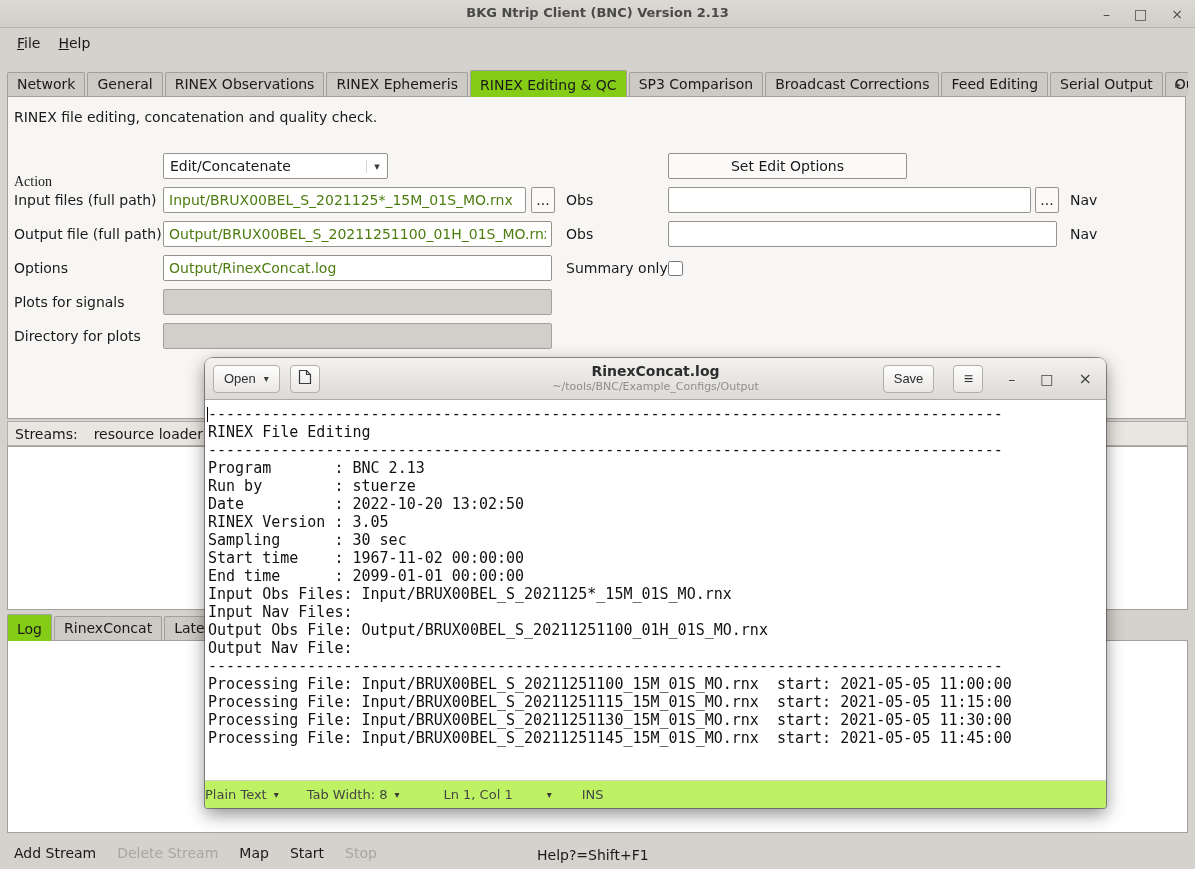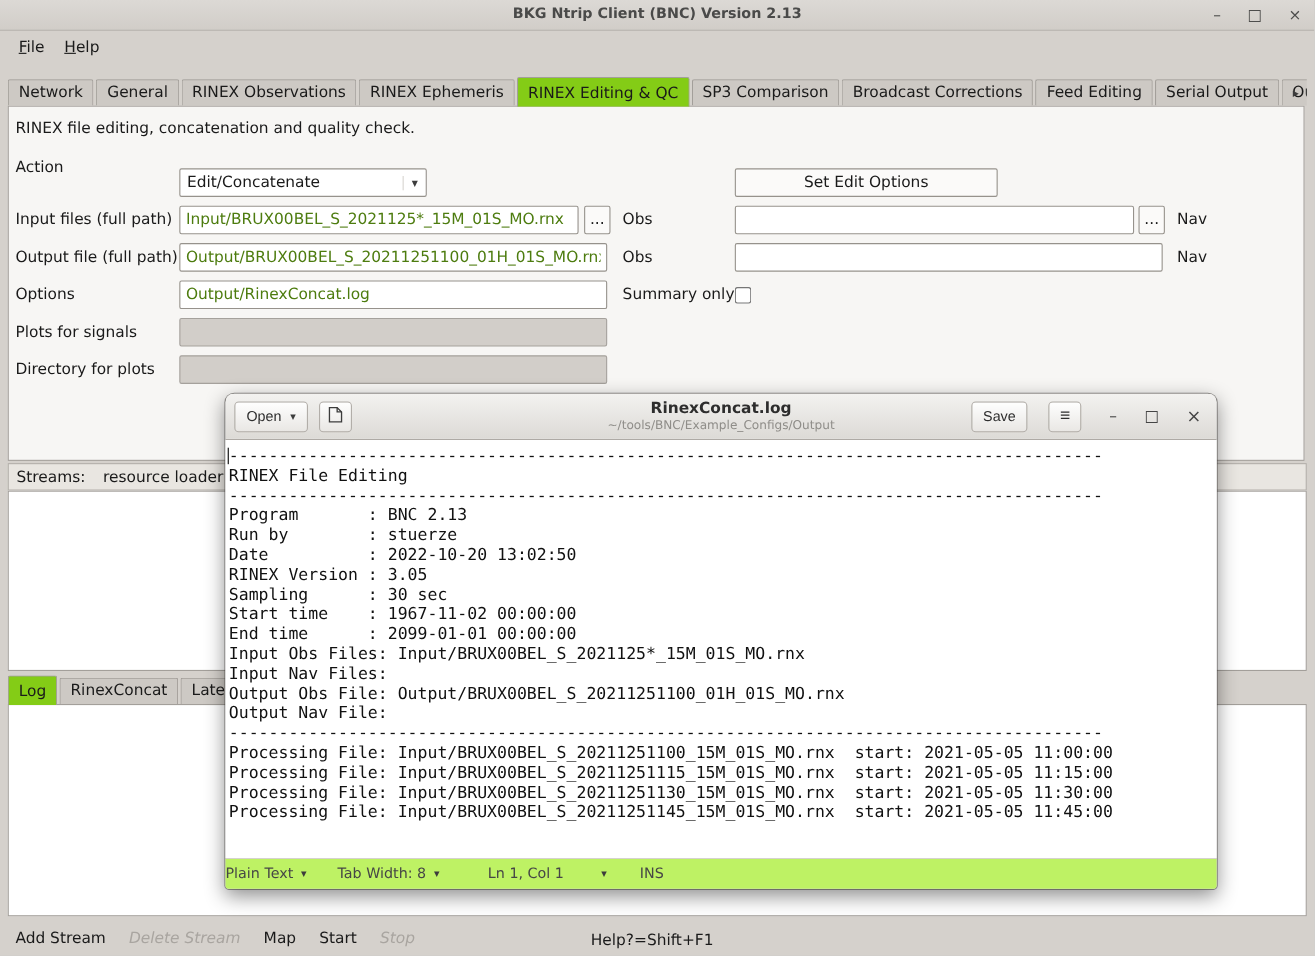--- a/index.html
+++ b/index.html
@@ -50,21 +50,21 @@
         background:#e9e6e1;border:1px solid #b2aea9;display:flex;align-items:center;font-size:14px;}
   .band .b-label{margin-left:7px;}
   .band .b-value{margin-left:16px;}
   .whitebox{position:absolute;left:7px;right:7px;box-sizing:border-box;background:#ffffff;border:1px solid #a39f9a;}
   .logstrip{position:absolute;left:7px;top:612px;right:7px;height:29px;display:flex;align-items:flex-end;z-index:2;}
   .logstrip .tab{margin-bottom:1px;}
   .logstrip .tab.active{margin-bottom:0;}
 
   .bottombar{position:absolute;left:14px;top:845px;display:flex;gap:21px;align-items:center;font-size:14px;}
   .bb{white-space:nowrap;}
-  .bb.disabled{color:#a9a5a0;font-style:italic;}
+  .bb.disabled{color:#a9a5a0;}
   .help-hint{position:absolute;left:537px;top:847px;font-size:14px;}
 
   
   .editor{position:absolute;left:205px;top:358px;width:901px;height:450px;z-index:20;
           display:flex;flex-direction:column;border-radius:8px 8px 3px 3px;background:#fff;
           box-shadow:0 0 0 1px rgba(60,56,52,.55),0 6px 18px rgba(0,0,0,.45);}
   .e-header{height:42px;flex:0 0 42px;border-radius:7px 7px 0 0;position:relative;
             background:linear-gradient(#f3f2f0,#dcdad6);border-bottom:1px solid #aeaaa5;
             display:flex;align-items:center;padding:0 8px;box-sizing:border-box;}
   .hbtn{height:28px;background:linear-gradient(#fefefe,#e9e7e4);border:1px solid #b2aea9;border-radius:4px;
@@ -117,21 +117,21 @@
     <div class="tab">Feed Editing</div>
     <div class="tab">Serial Output</div>
     <div class="tab">Ou</div>
   </div>
   <span class="tab-scroll">▸</span>
 
   <div class="panel"></div>
 
   <div class="lbl" style="left:14px;top:109px;">RINEX file editing, concatenation and quality check.</div>
 
-  <div class="lbl" style="left:14px;top:144px;">Action</div>
+  <div class="lbl" style="left:14px;top:174px;font-family:Liberation Serif, serif;">Action</div>
   <div class="combo" style="left:163px;top:153px;width:225px;">
     <span class="val">Edit/Concatenate</span>
     <span class="arr">▾</span>
   </div>
   <button class="btn" style="left:668px;top:153px;width:239px;">Set Edit Options</button>
 
   <div class="lbl" style="left:14px;top:192px;">Input files (full path)</div>
   <input class="inp" style="left: 163px; top: 187px; width: 363px;" value="Input/BRUX00BEL_S_2021125*_15M_01S_MO.rnx">
   <button class="btn" style="left:531px;top:187px;width:24px;">...</button>
   <div class="lbl" style="left:566px;top:192px;">Obs</div>

